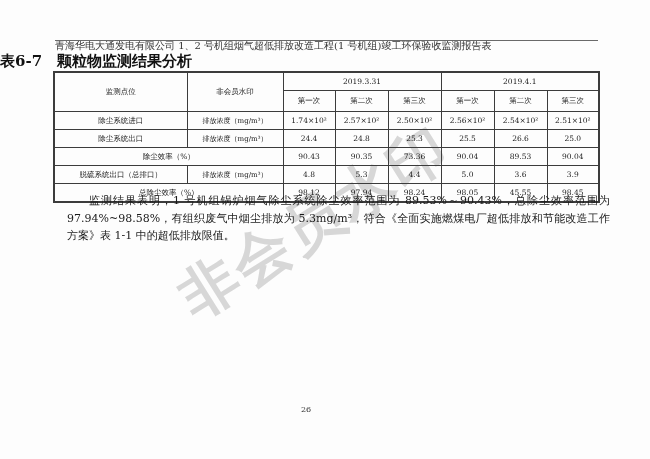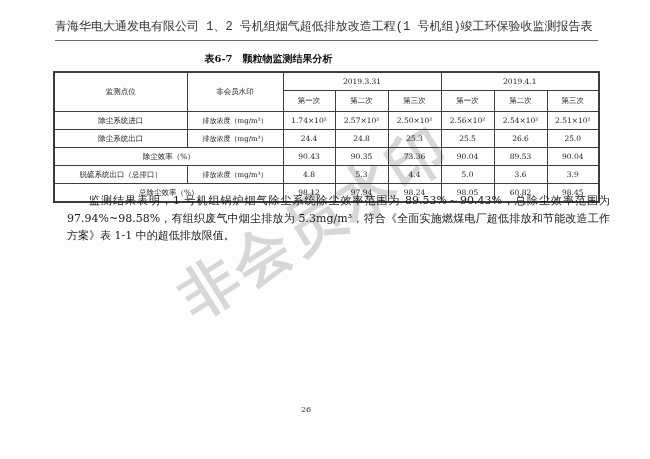--- a/index.html
+++ b/index.html
@@ -11,30 +11,30 @@
   .watermark{
     position:absolute;left:104px;top:185px;width:420px;height:74px;
     font-size:58px;line-height:74px;letter-spacing:3px;white-space:nowrap;
     color:#d7d7d7;text-align:center;
     transform:rotate(-32deg);z-index:0;
     font-family:"DejaVu Sans","Liberation Sans",sans-serif;font-weight:bold;
     user-select:none;
   }
   .content{position:relative;z-index:1;}
   .doc-header{
-    position:absolute;left:55px;top:22px;width:543px;
-    font-size:12px;line-height:10px;color:#333;font-family:Liberation Mono, monospace;
+    position:absolute;left:55px;top:41px;width:543px;
+    font-size:10px;line-height:10px;color:#333;
   }
   .header-rule{
     position:absolute;left:55px;top:40px;width:543px;height:1px;
     background:#6a6a6a;
   }
   .table-title{
-    position:absolute;left:0;top:52px;width:537px;text-align:center;
-    font-size:10px;font-weight:bold;color:#111;
+    position:absolute;left:0;top:52px;width:537px;text-align:left;
+    font-size:15px;font-weight:bold;color:#111;
   }
   table.monitor{
     position:absolute;left:53px;top:71px;width:545px;
     border-collapse:collapse;table-layout:fixed;
     font-size:7.5px;color:#1a1a1a;
   }
   table.monitor td,table.monitor th{
     border:1px solid #3c3c3c;text-align:center;vertical-align:middle;
     padding:0 0;font-weight:normal;overflow:hidden;
   }
@@ -136,21 +136,21 @@
           <td>3.6</td>
           <td>3.9</td>
         </tr>
 
         <tr class="d-row">
           <td colspan="2">总除尘效率（%）</td>
           <td>98.12</td>
           <td>97.94</td>
           <td>98.24</td>
           <td>98.05</td>
-          <td>60.82</td>
+          <td>45.55</td>
           <td>98.45</td>
         </tr>
       </tbody>
     </table>
 
     <div class="para">监测结果表明，1 号机组锅炉烟气除尘系统除尘效率范围为 89.53%～90.43%，总除尘效率范围为 97.94%~98.58%，有组织废气中烟尘排放为 5.3mg/m³，符合《全面实施燃煤电厂超低排放和节能改造工作方案》表 1-1 中的超低排放限值。</div>
 
     <div class="page-number">26</div>
 
   </div>

